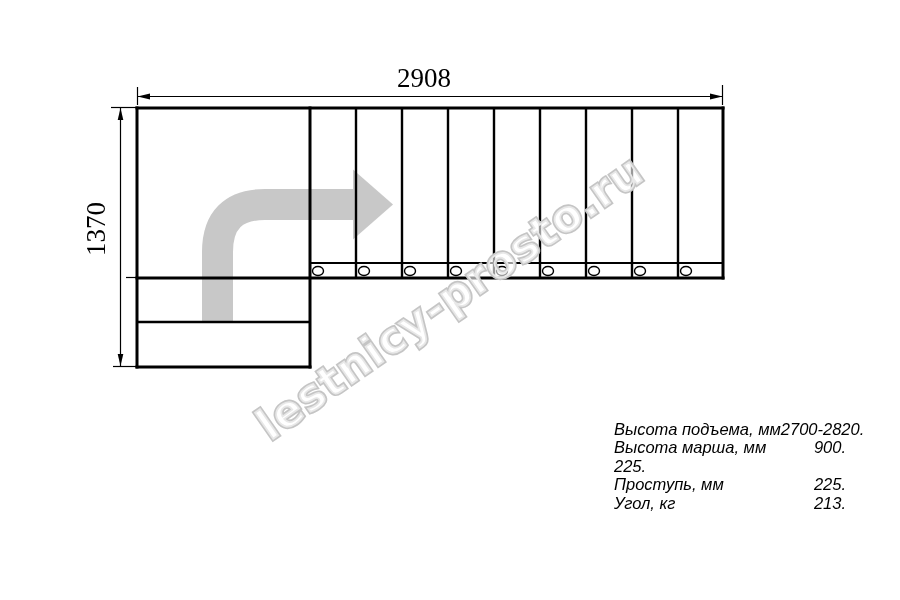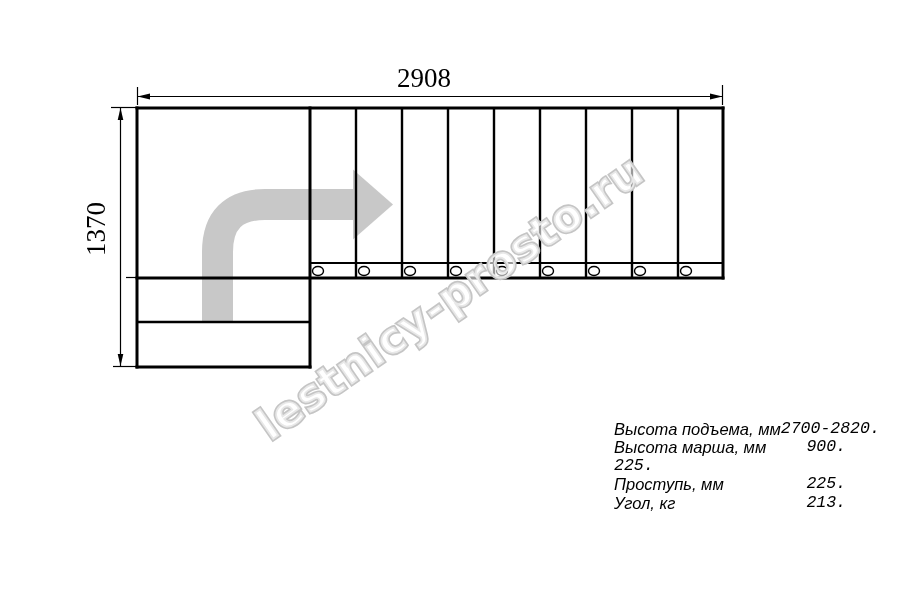--- a/index.html
+++ b/index.html
@@ -7,21 +7,21 @@
     position:relative;width:900px;height:600px;background:#ffffff;overflow:hidden;
     font-family:"Liberation Sans",sans-serif;
   }
   #plan-svg{position:absolute;left:0;top:0;}
   .specs{
     position:absolute;left:614px;top:420px;width:232px;
     font-family:"Liberation Sans",sans-serif;
     font-style:italic;font-size:16.5px;color:#000;
   }
   .spec-row{display:flex;justify-content:space-between;line-height:18.4px;white-space:nowrap;align-items:center;}
-  .spec-value{text-align:right;font-family:Liberation Mono, monospace;}
+  .spec-value{text-align:right;}
   .dim-text{font-family:"Liberation Serif",serif;font-size:27px;fill:#000;}
 </style>
 </head>
 <body>
 
 <div id="stage">
 
   <svg id="plan-svg" width="900" height="600" viewBox="0 0 900 600">
 
     <g>

